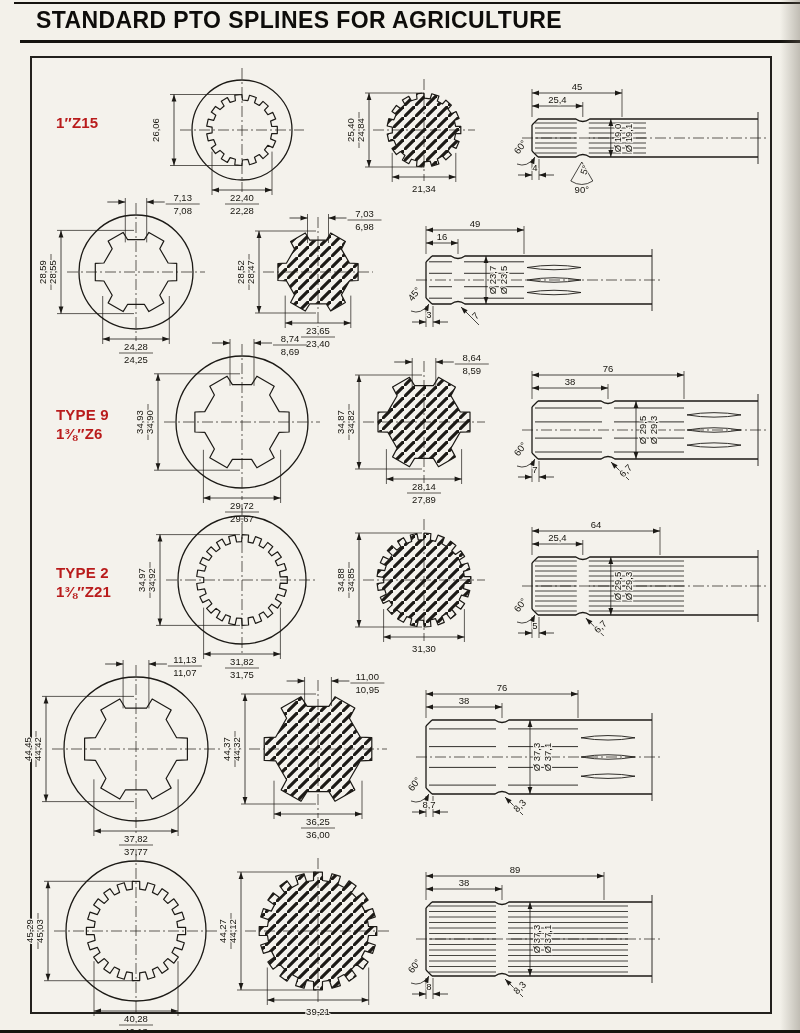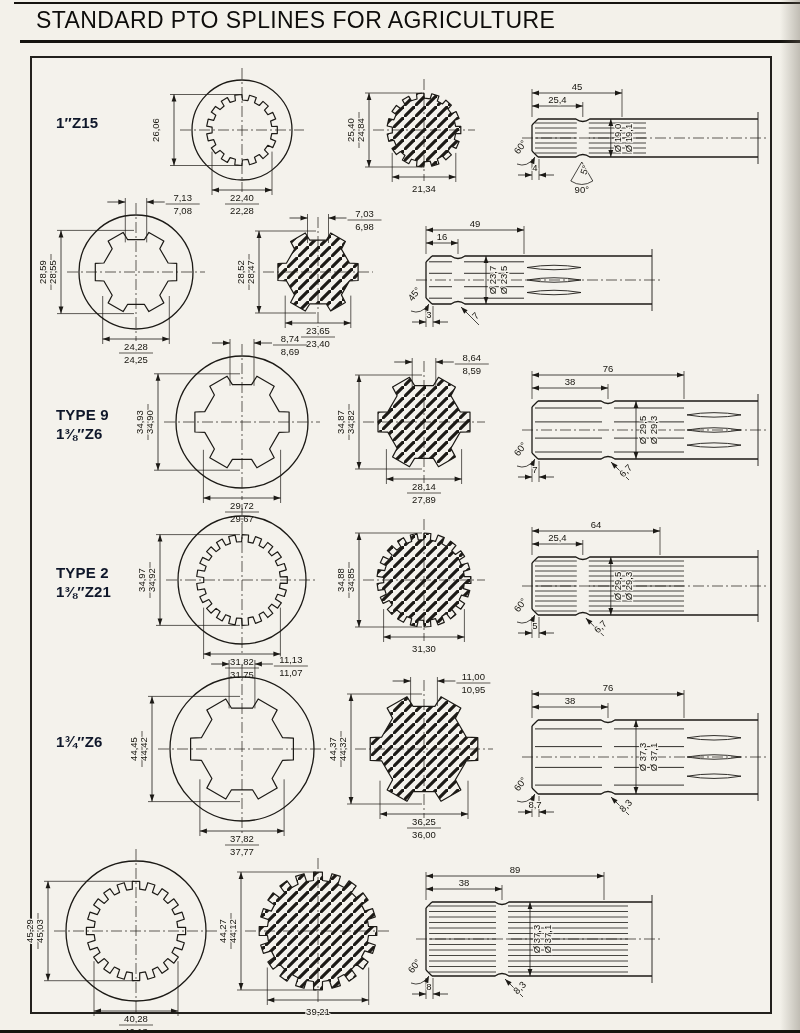--- a/index.html
+++ b/index.html
@@ -1,26 +1,26 @@
 <!DOCTYPE html>
 <html><head>
 <meta charset="utf-8">
 <style>
   html,body{margin:0;padding:0;background:#e6e3db;}
   .page{width:800px;height:1033px;position:relative;background:#f3f1ea;overflow:hidden;
         font-family:"Liberation Sans",sans-serif;color:#141414;}
   .top-rule{position:absolute;left:14px;top:2px;width:786px;height:2px;background:#15130f;}
-  .page-title{position:absolute;left:36px;top:7px;margin:0;font-size:23px;font-weight:normal;
+  .page-title{position:absolute;left:36px;top:7px;margin:0;font-size:23px;font-weight:bold;
         letter-spacing:.4px;color:#0e0d0b;}
   .title-rule{position:absolute;left:20px;top:40px;width:780px;height:3px;background:#15130f;}
   .board{position:absolute;left:30px;top:56px;width:742px;height:958px;background:#f4f2ec;
         border:2px solid #23211d;box-sizing:border-box;padding-top:4px;}
   .row{display:flex;align-items:flex-start;}
   .lbl{width:108px;box-sizing:border-box;padding-left:24px;font-size:15px;font-weight:600;
-       letter-spacing:.2px;color:#0f172a;line-height:1.25;}
+       letter-spacing:.2px;color:#b91c1c;line-height:1.25;}
   .cell{flex:none;}
   svg{display:block;overflow:visible;}
   svg text{fill:#17150f;paint-order:stroke fill;stroke:#f4f2ec;stroke-width:2.2px;
        font-family:"Liberation Sans",sans-serif;}
   .scan-edge{position:absolute;right:0;top:0;width:20px;height:100%;
        background:linear-gradient(90deg,rgba(0,0,0,0),rgba(110,104,92,.38));}
   .bottom-rule{position:absolute;left:0;bottom:0;width:100%;height:3px;background:#15130f;}
 </style>
 </head>
 <body>
@@ -500,23 +500,20 @@
             <line x1="25" y1="115" x2="25" y2="136" stroke="#1c1a16" stroke-width="0.7"></line>
             <line x1="4" y1="131" x2="18" y2="131" stroke="#1c1a16" stroke-width="0.8"></line>
             <path d="M18,131 l-7,-2.4 l0,4.8 z" fill="#1c1a16" transform="rotate(0 18 131)"></path>
             <line x1="25" y1="131" x2="40" y2="131" stroke="#1c1a16" stroke-width="0.8"></line>
             <path d="M25,131 l-7,-2.4 l0,4.8 z" fill="#1c1a16" transform="rotate(180 25 131)"></path>
             <text x="21" y="127" font-size="9.5" text-anchor="middle">5</text>
           </svg>
         </div>
       </div>
       <div class="row" style="height:190px">
-        <div class="lbl" style="padding-top:76px">
-          <div>1¾″Z6</div>
-        </div>
         <div class="cell">
           <svg width="200" height="190">
             <circle cx="104" cy="92" r="72" fill="none" stroke="#1c1a16" stroke-width="1.3"></circle>
             <path d="M155.4,81.1L155.4,102.9L144.6,103.3L134.1,121.5L139.2,131.1L120.2,142L114.5,132.8L93.5,132.8L87.8,142L68.8,131.1L73.9,121.5L63.4,103.3L52.6,102.9L52.6,81.1L63.4,80.7L73.9,62.5L68.8,52.9L87.8,42L93.5,51.2L114.5,51.2L120.2,42L139.2,52.9L134.1,62.5L144.6,80.7Z" fill="none" stroke="#1c1a16" stroke-width="1.2" stroke-linejoin="round"></path>
             <line x1="20" y1="92" x2="188" y2="92" stroke="#1c1a16" stroke-width="0.7" stroke-dasharray="11 3 2 3"></line>
             <line x1="104" y1="8" x2="104" y2="176" stroke="#1c1a16" stroke-width="0.7" stroke-dasharray="11 3 2 3"></line>
             <line x1="10" y1="39.4" x2="102" y2="39.4" stroke="#1c1a16" stroke-width="0.7"></line>
             <line x1="10" y1="144.6" x2="102" y2="144.6" stroke="#1c1a16" stroke-width="0.7"></line>
             <line x1="14" y1="39.4" x2="14" y2="144.6" stroke="#1c1a16" stroke-width="0.8"></line>
             <path d="M14,39.4 l-7,-2.4 l0,4.8 z" fill="#1c1a16" transform="rotate(-90 14 39.4)"></path>

